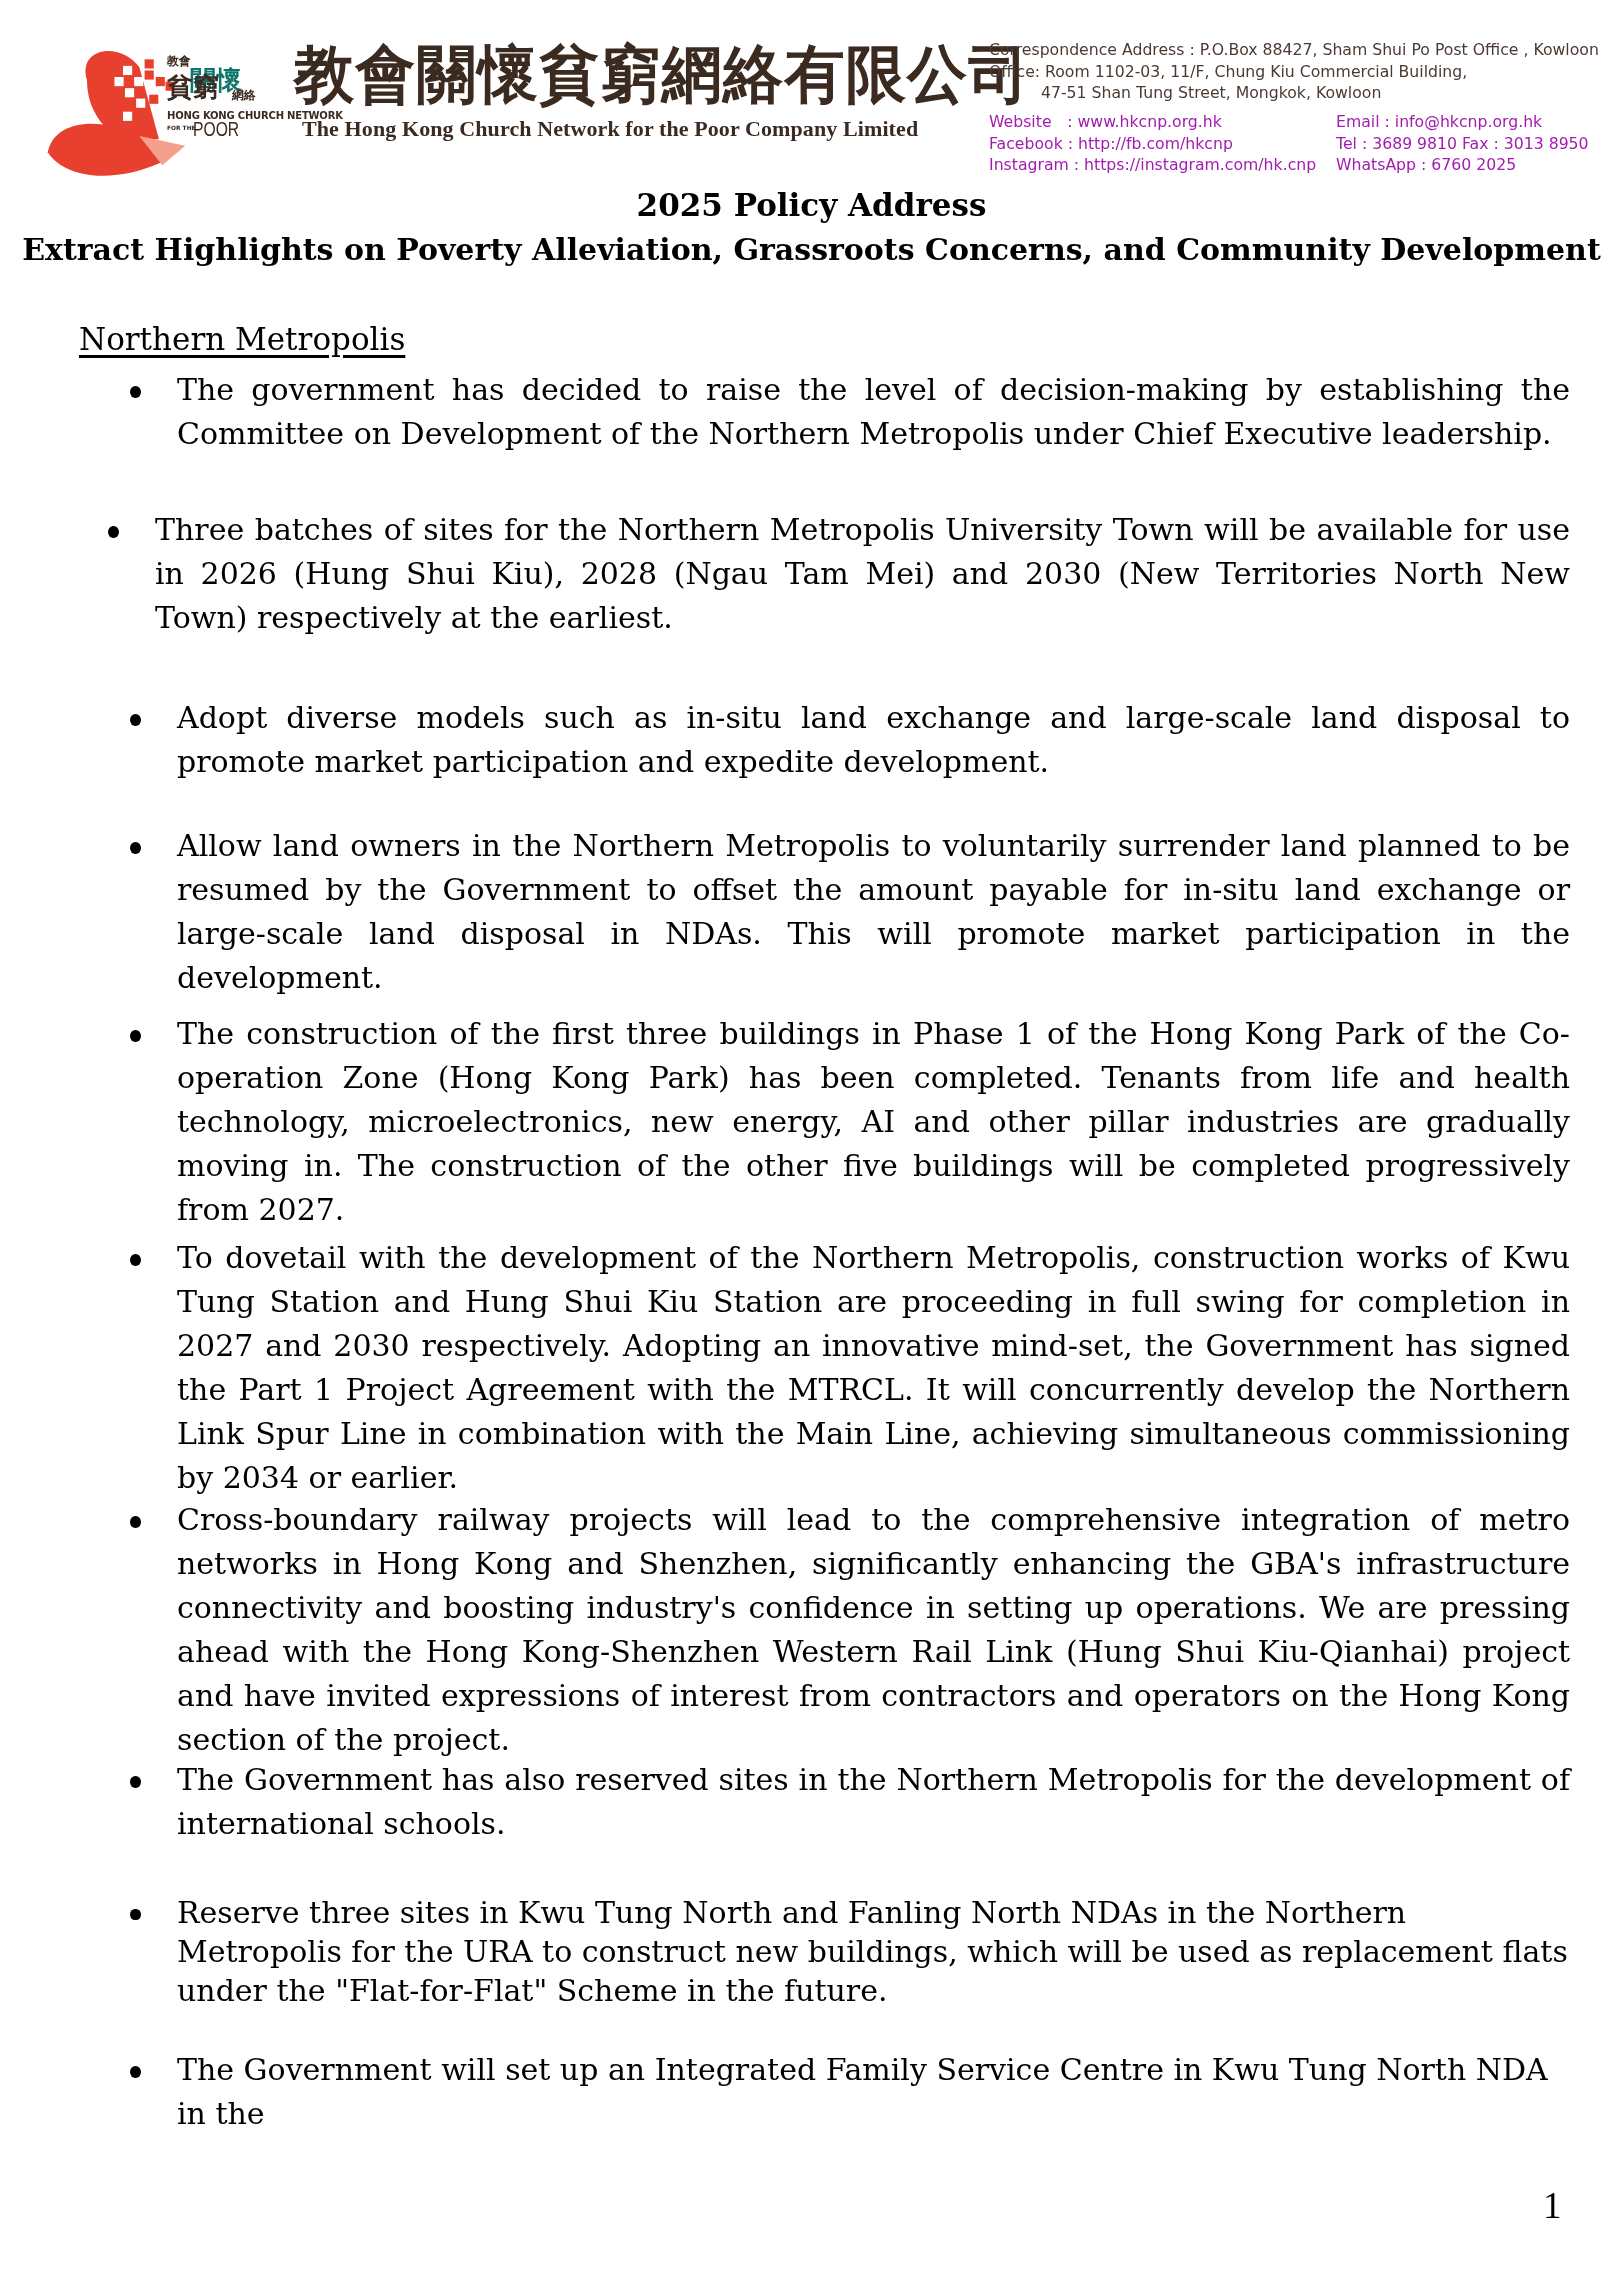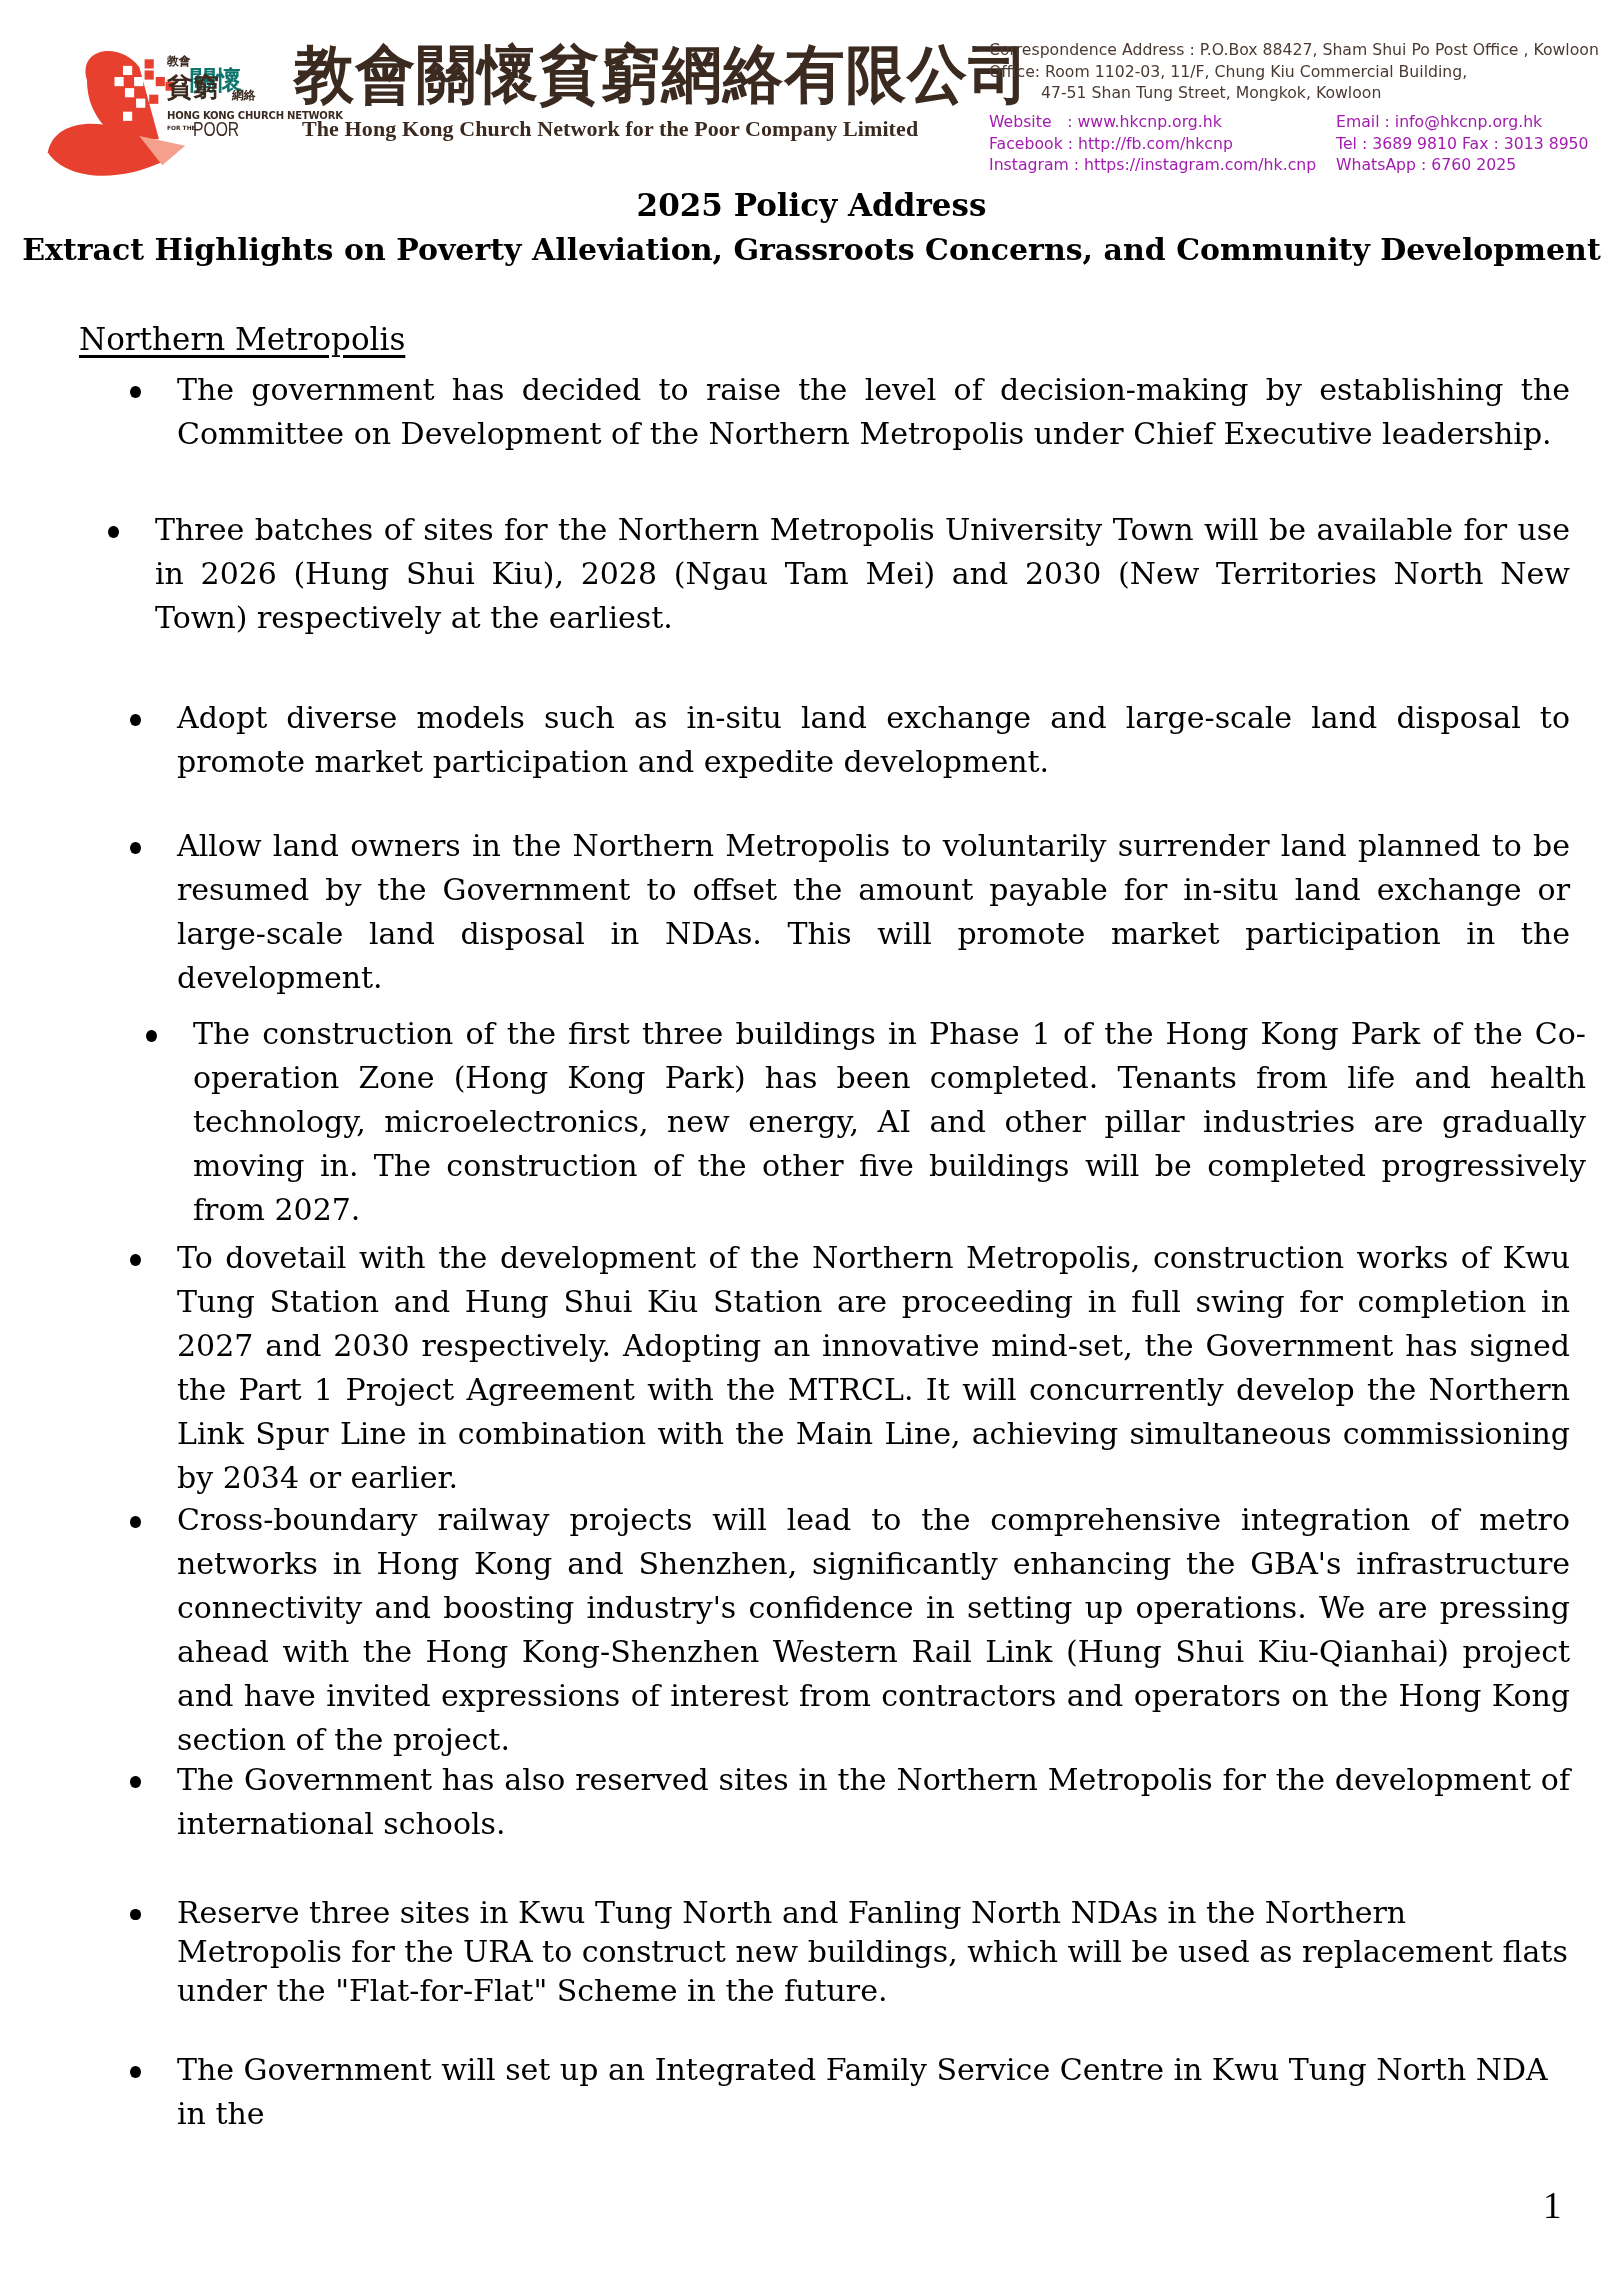--- a/index.html
+++ b/index.html
@@ -103,21 +103,21 @@
 <div class="bullet" style="top:696px;">
   <span class="dot"></span>
   <span>Adopt diverse models such as in-situ land exchange and large-scale land disposal to promote market participation and expedite development.</span>
 </div>
 
 <div class="bullet" style="top:824px;">
   <span class="dot"></span>
   <span>Allow land owners in the Northern Metropolis to voluntarily surrender land planned to be resumed by the Government to offset the amount payable for in-situ land exchange or large-scale land disposal in NDAs. This will promote market participation in the development.</span>
 </div>
 
-<div class="bullet" style="top:1012px;margin-left:16px;">
+<div class="bullet" style="top:1012px;">
   <span class="dot"></span>
   <span>The construction of the first three buildings in Phase 1 of the Hong Kong Park of the Co-operation Zone (Hong Kong Park) has been completed. Tenants from life and health technology, microelectronics, new energy, AI and other pillar industries are gradually moving in. The construction of the other five buildings will be completed progressively from 2027.</span>
 </div>
 
 <div class="bullet" style="top:1236px;">
   <span class="dot"></span>
   <span>To dovetail with the development of the Northern Metropolis, construction works of Kwu Tung Station and Hung Shui Kiu Station are proceeding in full swing for completion in 2027 and 2030 respectively. Adopting an innovative mind-set, the Government has signed the Part 1 Project Agreement with the MTRCL. It will concurrently develop the Northern Link Spur Line in combination with the Main Line, achieving simultaneous commissioning by 2034 or earlier.</span>
 </div>
 
 <div class="bullet" style="top:1498px;">

